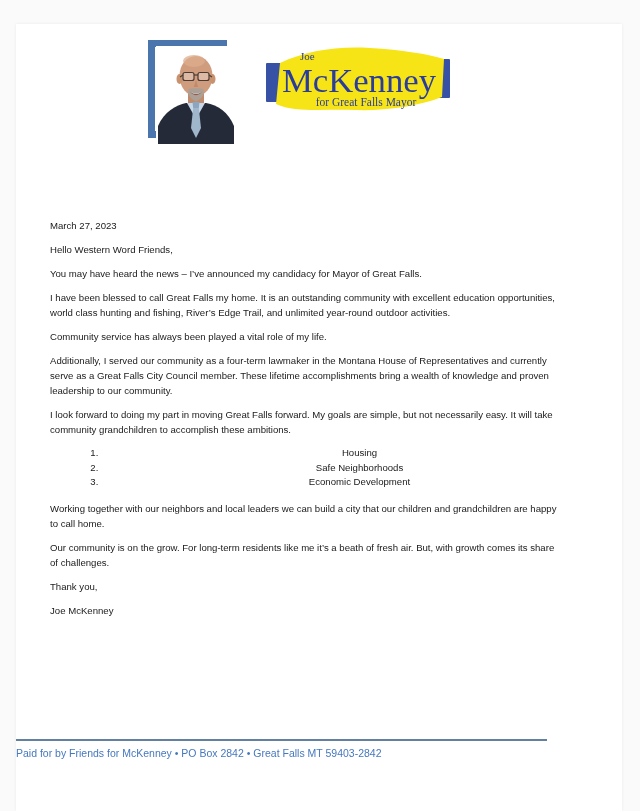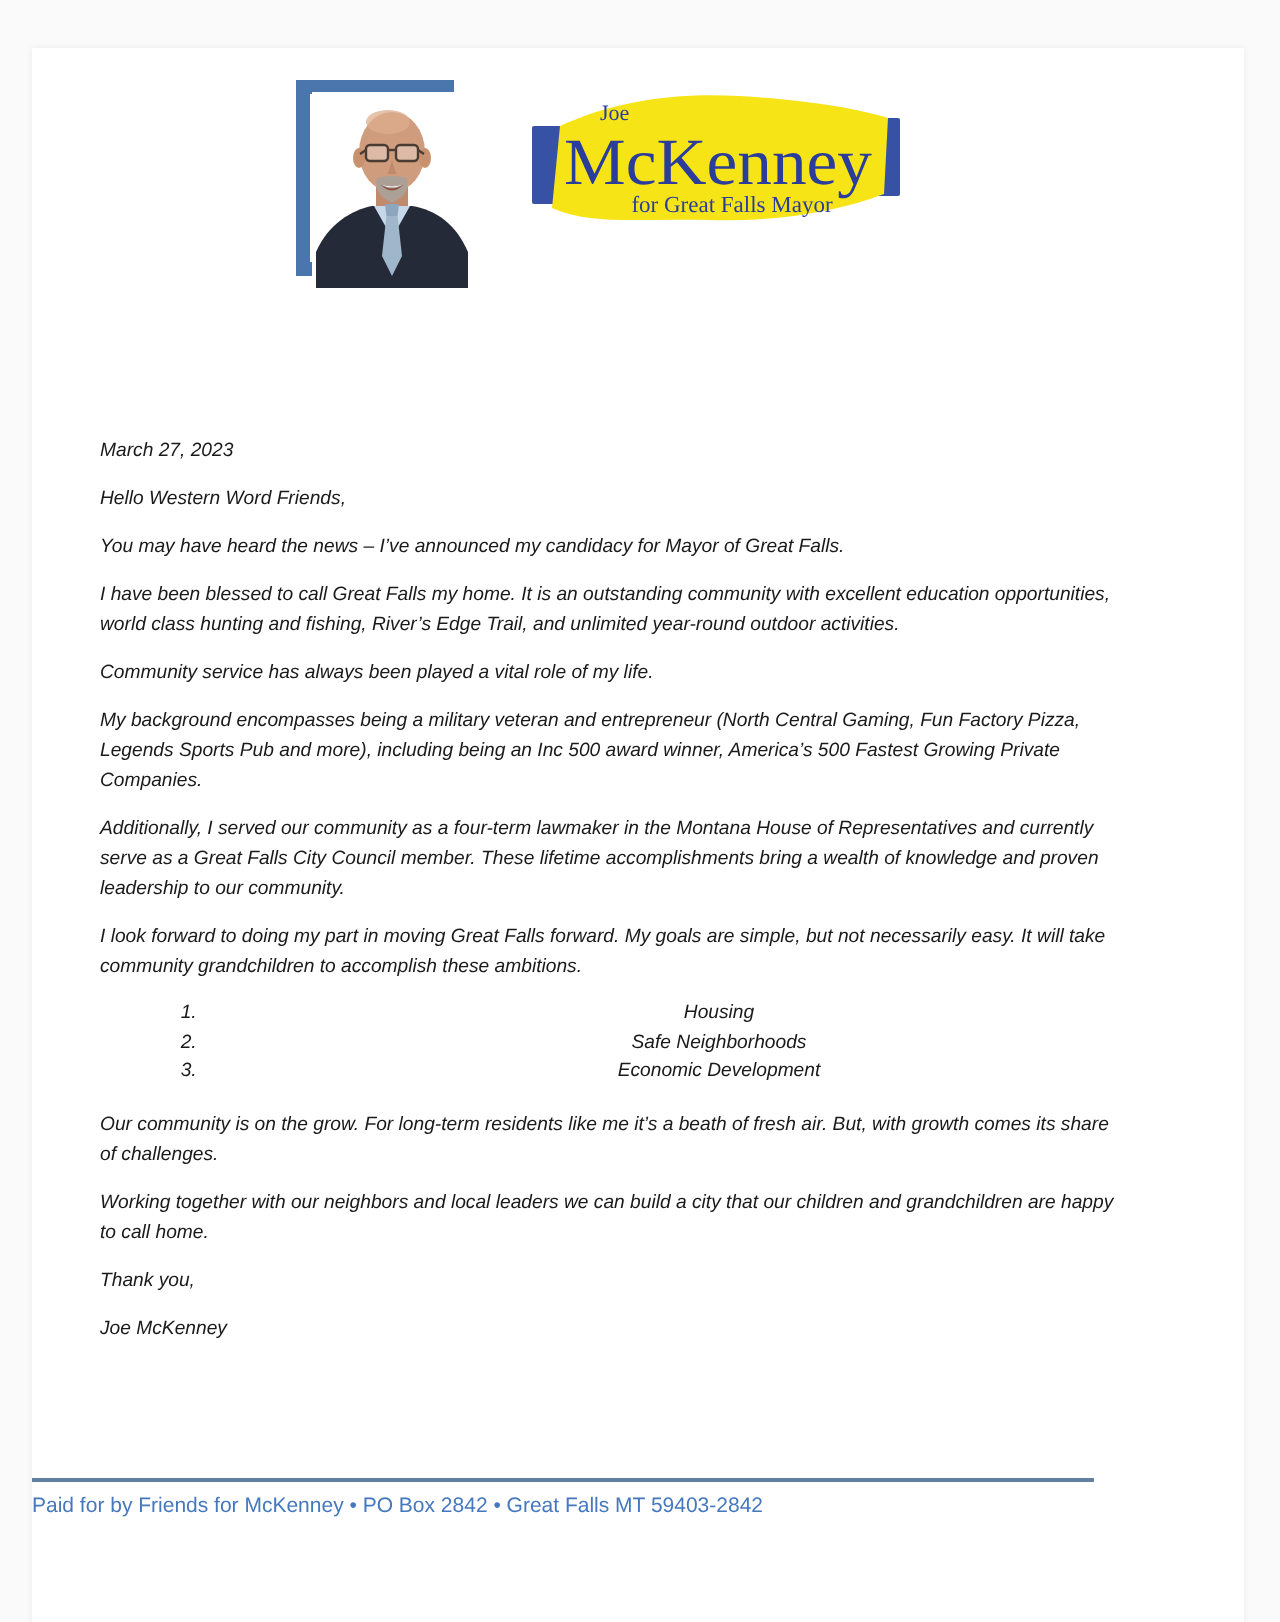--- a/index.html
+++ b/index.html
@@ -36,21 +36,20 @@
     width: 216px; height: 80px;
   }
   
   .letter {
     position: absolute;
     left: 34px; top: 194px;
     width: 568px;
     font-size: 9.6px;
     line-height: 15px;
     color: #1a1a1a;
-    font-style: italic;
   }
   .letter p {
     margin: 0 0 9px 0;
     white-space: pre-line;
   }
   .letter ol {
     margin: 3px 0 12px 0;
     padding-left: 51px;
     line-height: 13.5px;
     text-align: center;
@@ -124,37 +123,34 @@
     </svg>
   </div>
 
   <div class="letter">
     <p>March 27, 2023</p>
     <p>Hello Western Word Friends,</p>
     <p>You may have heard the news – I’ve announced my candidacy for Mayor of Great Falls.</p>
     <p>I have been blessed to call Great Falls my home. It is an outstanding community with excellent education opportunities,
 world class hunting and fishing, River’s Edge Trail, and unlimited year-round outdoor activities.</p>
     <p>Community service has always been played a vital role of my life.</p>
-    <p>My background encompasses being a military veteran and entrepreneur (North Central Gaming, Fun Factory Pizza,
-Legends Sports Pub and more), including being an Inc 500 award winner, America’s 500 Fastest Growing Private
-Companies.</p>
     <p>Additionally, I served our community as a four-term lawmaker in the Montana House of Representatives and currently
 serve as a Great Falls City Council member.  These lifetime accomplishments bring a wealth of knowledge and proven
 leadership to our community.</p>
     <p>I look forward to doing my part in moving Great Falls forward. My goals are simple, but not necessarily easy. It will take
 community grandchildren to accomplish these ambitions.</p>
     <ol>
       <li>Housing</li>
       <li>Safe Neighborhoods</li>
       <li>Economic Development</li>
     </ol>
+    <p>Working together with our neighbors and local leaders we can build a city that our children and grandchildren are happy
+to call home.</p>
     <p>Our community is on the grow. For long-term residents like me it’s a beath of fresh air. But, with growth comes its share
 of challenges.</p>
-    <p>Working together with our neighbors and local leaders we can build a city that our children and grandchildren are happy
-to call home.</p>
     <p>Thank you,</p>
     <p class="sig">Joe McKenney</p>
   </div>
 
   <div class="footer-rule"></div>
   <div class="page-footer">
     <div>Paid for by Friends for McKenney • PO Box 2842 • Great Falls MT 59403-2842</div>
   </div>
 
 </div>

